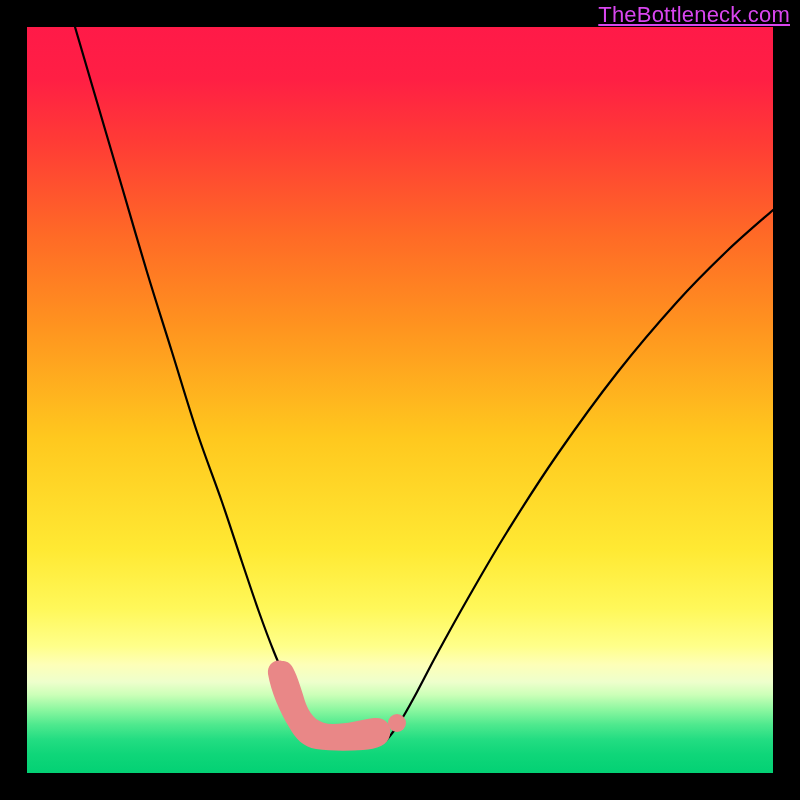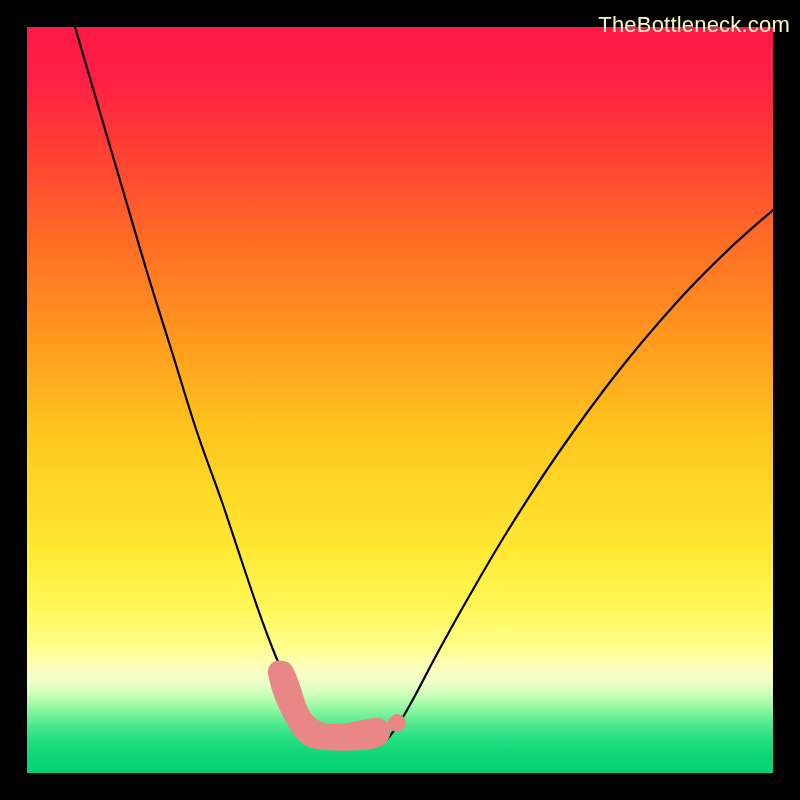--- a/index.html
+++ b/index.html
@@ -14,27 +14,28 @@
   .frame {
     position: absolute;
     left: 27px;
     top: 27px;
     width: 746px;
     height: 746px;
     overflow: hidden;
   }
   .watermark {
     position: absolute;
-    top: 12px;
+    top: 2px;
     right: 10px;
     font-size: 22px;
-    color: #fef9c3;
+    color: #d946ef;
     font-weight: 500;
     letter-spacing: 0.2px;
     z-index: 10;
+    text-decoration: underline;
   }
   svg {
     display: block;
   }
 </style>
 </head>
 <body>
 
 <div class="watermark">TheBottleneck.com</div>
 

